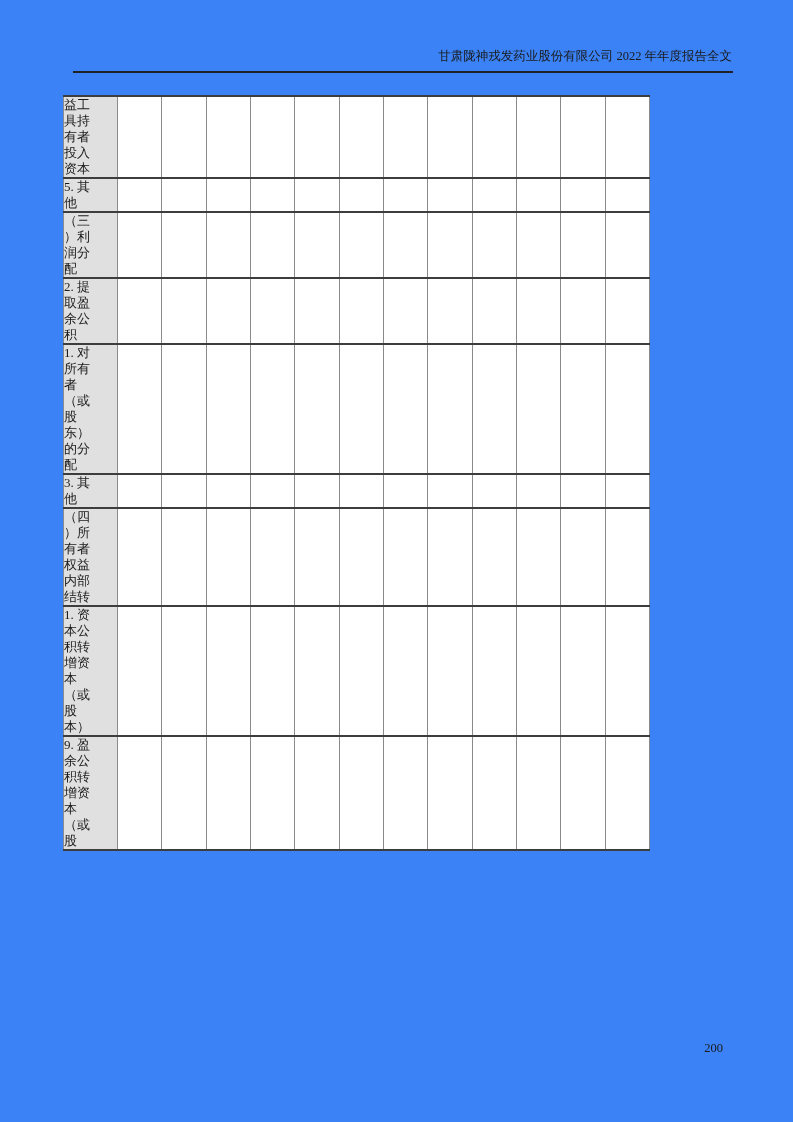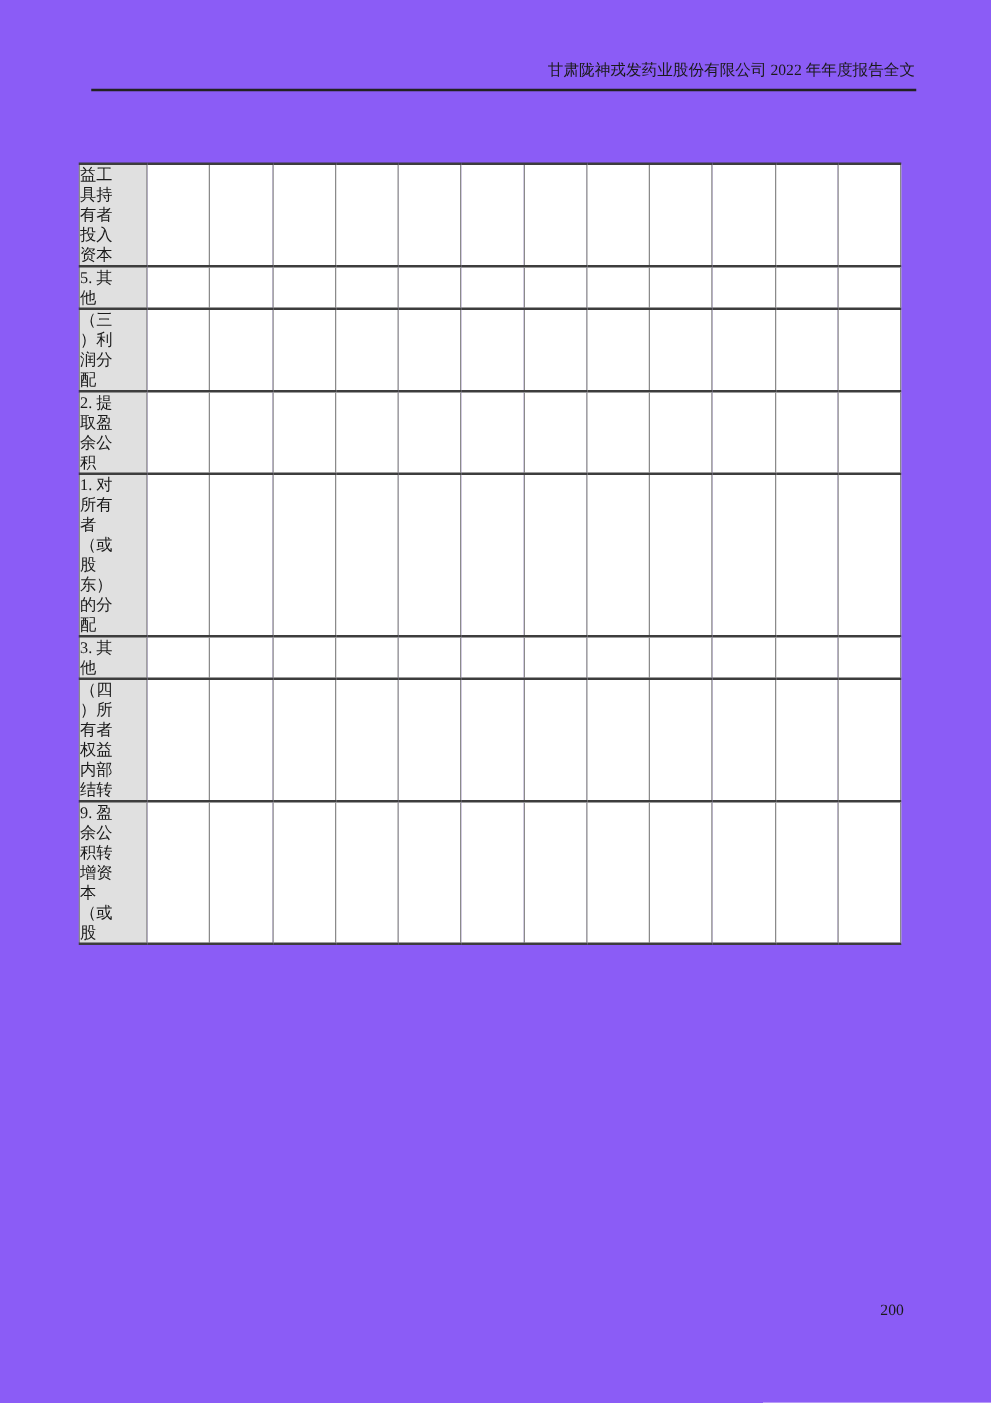--- a/index.html
+++ b/index.html
@@ -11,21 +11,21 @@
     width: 793px;
     height: 1122px;
     position: relative;
     overflow: hidden;
     font-family: "Liberation Serif", "DejaVu Serif", serif;
     color: #1a1a1a;
   }
   .page {
     position: absolute;
     inset: 0;
-    background: #8b5cf6;
+    background: #3b82f6;
   }
   .header-title {
     position: absolute;
     top: 48px;
     right: 61px;
     font-size: 12.5px;
     line-height: 16px;
     white-space: nowrap;
     color: #1a1a1a;
   }
@@ -34,25 +34,24 @@
     top: 71px;
     left: 73px;
     width: 660px;
     height: 2px;
     background: #222222;
   }
   table.equity-table {
     position: absolute;
     top: 95px;
     left: 63px;
-    width: 658px;
+    width: 587px;
     border-collapse: collapse;
     table-layout: fixed;
     border: 1px solid #3d3d3d;
-    margin-top: 35px;
   }
   table.equity-table td {
     border-left: 1px solid #8a8a8a;
     border-right: 1px solid #8a8a8a;
     border-top: 2px solid #3d3d3d;
     border-bottom: 2px solid #3d3d3d;
     vertical-align: top;
     padding: 0;
   }
   td.row-label {
@@ -224,20 +223,42 @@
           <td class="data-cell"></td>
           <td class="data-cell"></td>
           <td class="data-cell"></td>
           <td class="data-cell"></td>
           <td class="data-cell"></td>
           <td class="data-cell"></td>
           <td class="data-cell"></td>
           <td class="data-cell"></td>
         </tr>
         <tr>
+          <td class="row-label">1. 资
+本公
+积转
+增资
+本
+（或
+股
+本）</td>
+          <td class="data-cell"></td>
+          <td class="data-cell"></td>
+          <td class="data-cell"></td>
+          <td class="data-cell"></td>
+          <td class="data-cell"></td>
+          <td class="data-cell"></td>
+          <td class="data-cell"></td>
+          <td class="data-cell"></td>
+          <td class="data-cell"></td>
+          <td class="data-cell"></td>
+          <td class="data-cell"></td>
+          <td class="data-cell"></td>
+        </tr>
+        <tr>
           <td class="row-label">9. 盈
 余公
 积转
 增资
 本
 （或
 股</td>
           <td class="data-cell"></td>
           <td class="data-cell"></td>
           <td class="data-cell"></td>

